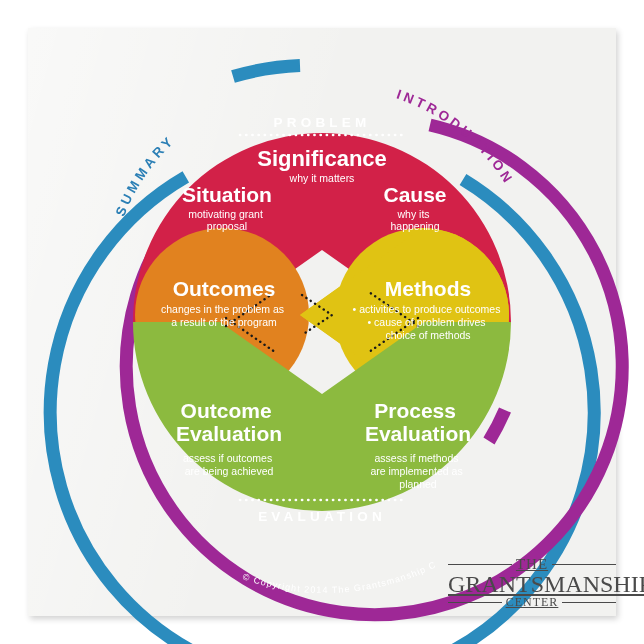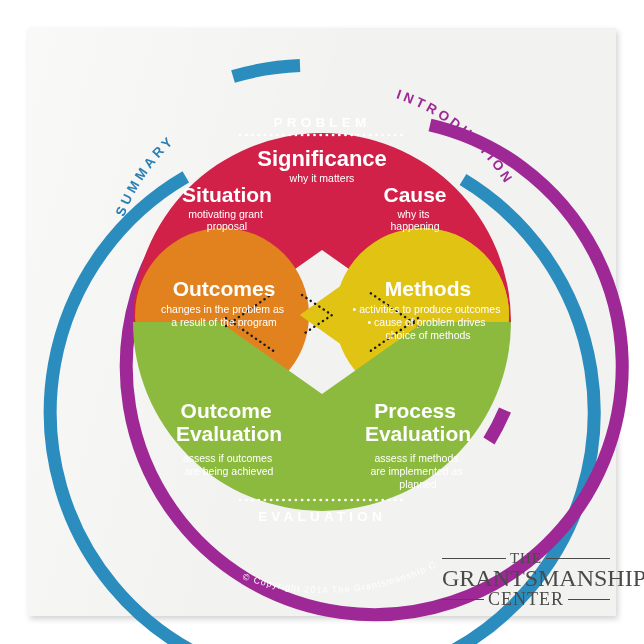--- a/index.html
+++ b/index.html
@@ -17,30 +17,31 @@
     box-shadow:2px 3px 6px rgba(0,0,0,.18);
   }
   .paper:after{
     content:"";position:absolute;inset:0;
     background:linear-gradient(105deg,rgba(255,255,255,.55),rgba(255,255,255,0) 45%);
     pointer-events:none;
   }
   #stage{position:absolute;left:0;top:0;width:644px;height:644px;}
   svg{display:block;}
   .wmark{
-    position:absolute;right:34px;bottom:36px;
+    position:absolute;right:28px;bottom:36px;
     width:168px;color:#4a4a4a;
     font-family:"Liberation Serif", serif;
     line-height:1;
+    text-decoration:underline;
   }
   .wm-row{display:flex;align-items:center;justify-content:center;gap:4px;}
   .wm-rule{flex:1 1 auto;height:1px;background:#4a4a4a;}
   .wm-the{font-size:15px;letter-spacing:1px;}
   .wm-main{font-size:24px;letter-spacing:0px;white-space:nowrap;}
-  .wm-cen{font-size:18px;letter-spacing:1px;}
+  .wm-cen{font-size:12px;letter-spacing:1px;}
 </style>
 </head>
 <body>
 
 <div id="poster">
   <div class="paper"></div>
 
   <svg id="stage" viewBox="0 0 644 644">
     <defs>
 

